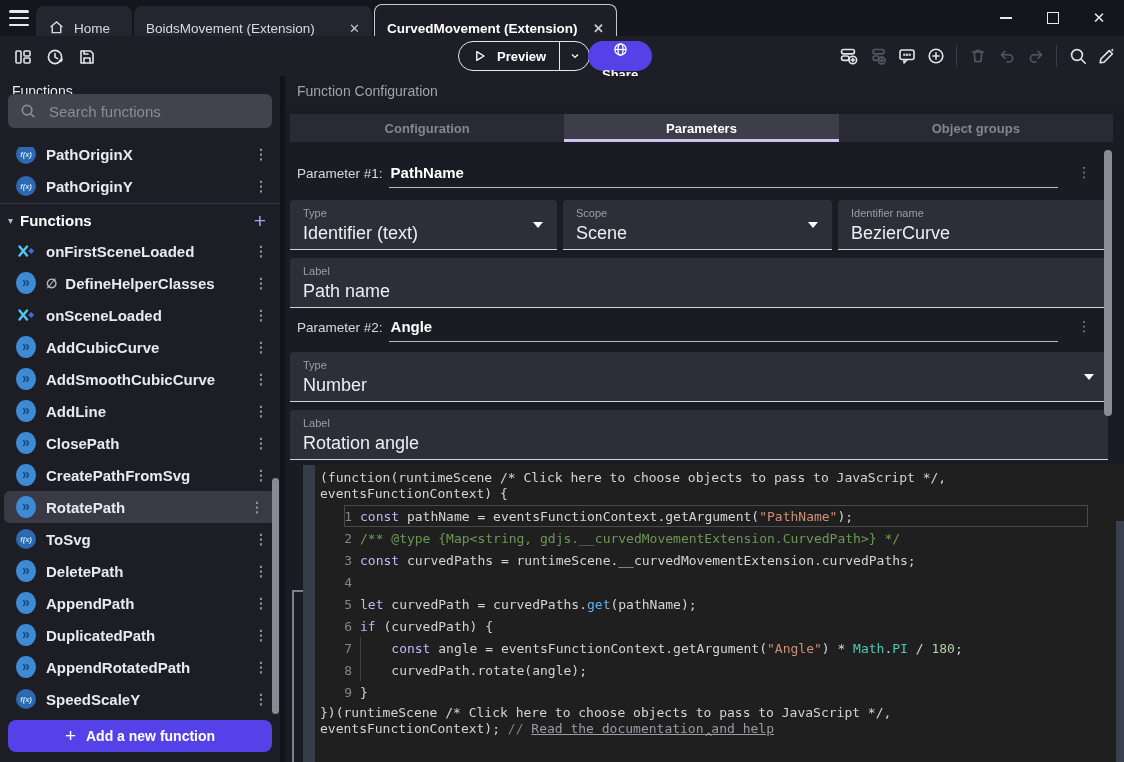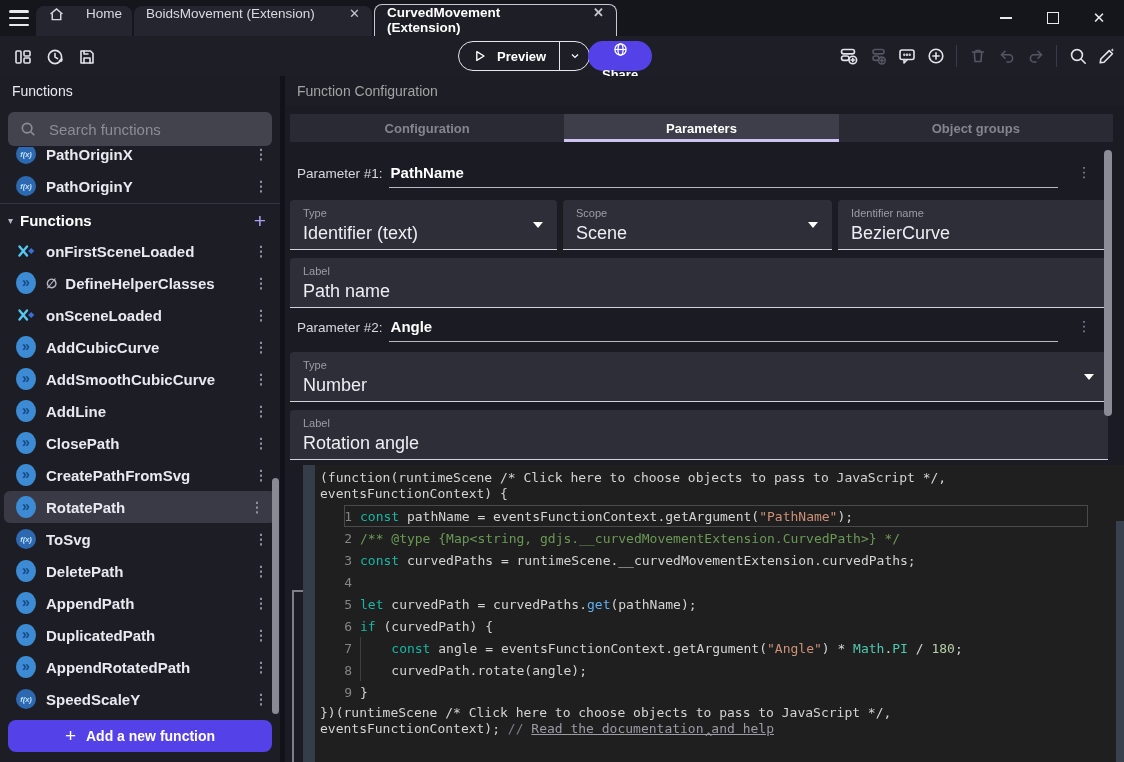--- a/index.html
+++ b/index.html
@@ -5,21 +5,21 @@
   html,body{margin:0;padding:0;background:#0c0c10;}
   .app{position:relative;width:1124px;height:762px;background:#1b1b24;overflow:hidden;
        font-family:"Liberation Sans",sans-serif;-webkit-font-smoothing:antialiased;}
   svg{display:block;}
 
   
   .titlebar{position:absolute;top:0;left:0;right:0;height:36px;background:#15151c;}
   .hamburger{position:absolute;left:9px;top:10px;width:20px;height:16px;display:flex;flex-direction:column;justify-content:space-between;cursor:pointer;color:#e8e8ee;}
   .hamburger i{display:block;height:2.5px;background:currentColor;border-radius:2px;}
   .tab{position:absolute;top:6px;height:30px;border-radius:8px 8px 0 0;background:#25252f;color:#d9d9e0;
-       display:flex;align-items:flex-start;gap:21px;padding:0 12px;font-size:13.5px;font-weight:500;box-sizing:border-box;}
+       display:flex;align-items:flex-end;gap:9px;padding:0 12px;font-size:13.5px;font-weight:500;box-sizing:border-box;}
   .tab-home{left:36px;width:96px;}
   .tab-2{left:134px;width:238px;}
   .tab-active{left:374px;width:243px;top:4px;height:32px;background:#1e1e27;border:1px solid #c9c9d2;border-bottom:none;font-weight:700;color:#ffffff;}
   .tab .close{margin-left:auto;font-size:13px;color:#c6c6ce;}
   .winctl{position:absolute;top:8px;width:26px;height:20px;display:flex;align-items:center;justify-content:center;color:#e9e9ef;}
   .wmin{left:993px;} .wmin i{display:block;width:12px;height:1.5px;background:currentColor;}
   .wmax{left:1040px;} .wmax i{display:block;width:10px;height:10px;border:1.5px solid currentColor;}
   .wclose{left:1086px;font-size:15px;}
 
   
@@ -31,21 +31,21 @@
   .tbsep{width:1px;height:22px;background:#3b3b46;margin:0 4px;}
   .preview{position:absolute;left:458px;top:5px;height:30px;border:1px solid #e5e5eb;border-radius:16px;display:flex;align-items:stretch;color:#fff;box-sizing:border-box;cursor:pointer;}
   .pmain{display:flex;align-items:center;gap:9px;padding:0 13px 0 13px;font-weight:700;font-size:13px;}
   .pchev{width:29px;border-left:1px solid #e5e5eb;display:flex;align-items:center;justify-content:center;}
   .share{position:absolute;left:588px;top:5px;height:30px;padding:0 14px;border-radius:16px;background:#5442e8;color:#fff;
          display:flex;align-items:center;gap:9px;font-weight:700;font-size:13px;cursor:pointer;flex-direction:column;}
 
   
   .sidebar{position:absolute;left:0;top:76px;width:280px;bottom:0;background:#1d1d26;}
   .sb-title{height:30px;display:flex;align-items:center;padding:0 12px;font-size:14px;color:#eaeaf0;}
-  .sb-search{position:absolute;left:8px;right:8px;top:36px;height:34px;background:#43434e;border-radius:6px;
+  .sb-search{position:absolute;left:8px;right:8px;top:18px;height:34px;background:#43434e;border-radius:6px;
              display:flex;align-items:center;gap:10px;padding:0 11px;box-sizing:border-box;color:#8d8d99;}
   .sb-search input{background:transparent;border:0;outline:0;color:#e9e9ef;font-size:15px;width:100%;font-family:inherit;}
   .sb-search input::placeholder{color:#8d8d99;opacity:1;}
   .sb-list{position:absolute;top:71px;left:0;right:0;bottom:46px;overflow:hidden;}
   .sb-list > :first-child{margin-top:-9px;}
   .fnrow{height:32px;display:flex;align-items:center;gap:10px;padding:0 12px 0 16px;color:#e9e9ef;font-size:15px;font-weight:600;cursor:pointer;}
   .fnrow.selected{background:#3a3a46;border-radius:6px;margin-left:4px;margin-right:4px;padding-left:12px;}
   .kebab{margin-left:auto;color:#8f8f9b;font-size:14px;line-height:1;cursor:pointer;}
   .muted-prefix{color:#b9b9c2;font-size:13px;margin-right:-2px;}
   .fico{width:16px;height:16px;border-radius:50%;display:flex;align-items:center;justify-content:center;flex:0 0 auto;}
@@ -91,21 +91,21 @@
   .chead{padding:5px 0 0 5px;line-height:16px;white-space:pre;}
   .clines{position:absolute;top:40px;left:0;right:12px;}
   .crow{height:22px;display:flex;align-items:center;white-space:pre;}
   .lnum{flex:0 0 37px;text-align:right;color:#858585;}
   .ctext{padding-left:8px;}
   .hl{position:absolute;left:29px;top:40px;width:744px;height:22px;border:1px solid #4a4a4a;box-sizing:border-box;pointer-events:none;}
   .indent-guide{position:absolute;left:45px;top:172px;width:1px;height:44px;background:#3f3f3f;}
   .cfoot{position:absolute;top:240px;left:5px;line-height:16px;white-space:pre;}
   .caret{position:absolute;top:266px;left:390px;color:#9a9aa2;font-size:12px;font-family:"DejaVu Sans Mono",monospace;}
   .c-scroll{position:absolute;right:0;top:56px;bottom:0;width:8px;background:#39404e;cursor:pointer;}
-  .tk-kw{color:#14b8a6}.tk-fn{color:#61afef}.tk-str{color:#ce9178}.tk-com{color:#6a9955}
+  .tk-kw{color:#c4b5fd}.tk-fn{color:#61afef}.tk-str{color:#ce9178}.tk-com{color:#6a9955}
   .tk-typ{color:#4ec9b0}.tk-num{color:#b5cea8}.tk-pl{color:#d4d4d4}
   .tk-dim{color:#7f7f8a}.tk-link{color:#9b9ba3;text-decoration:underline;cursor:pointer;}
 </style>
 </head>
 <body>
 
 <div class="app">
 
   <div class="titlebar">
     <div class="hamburger">

